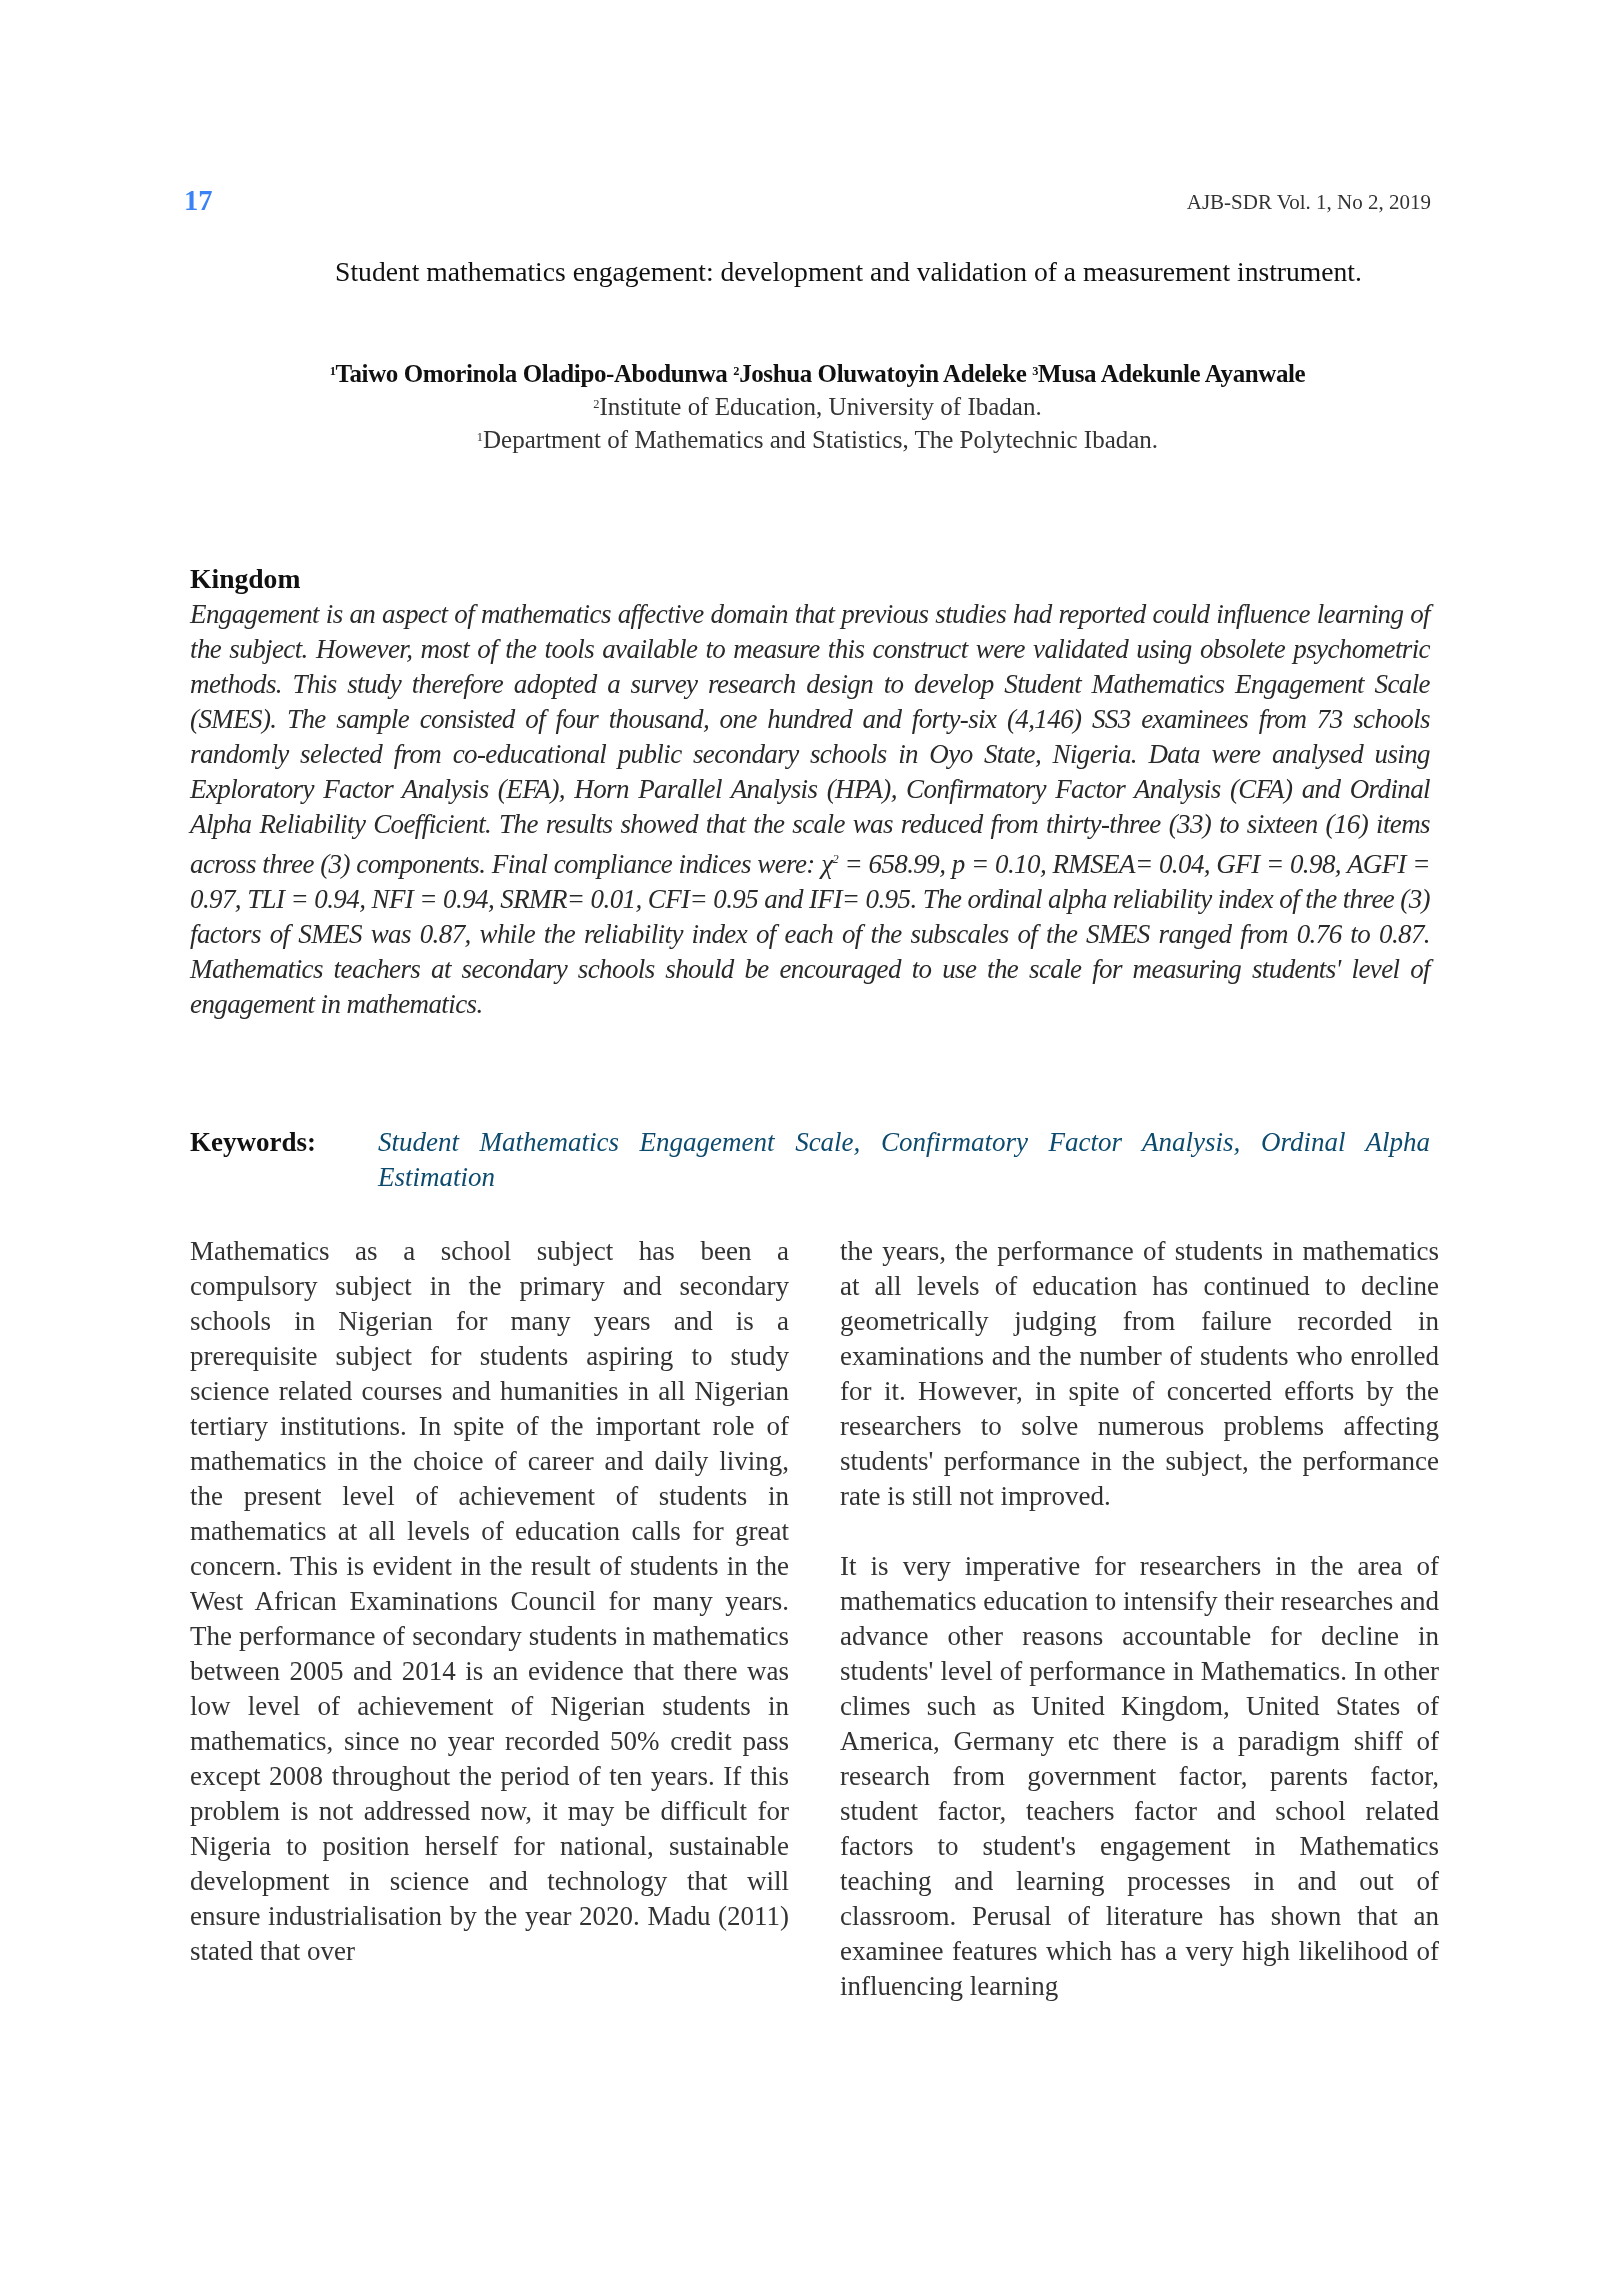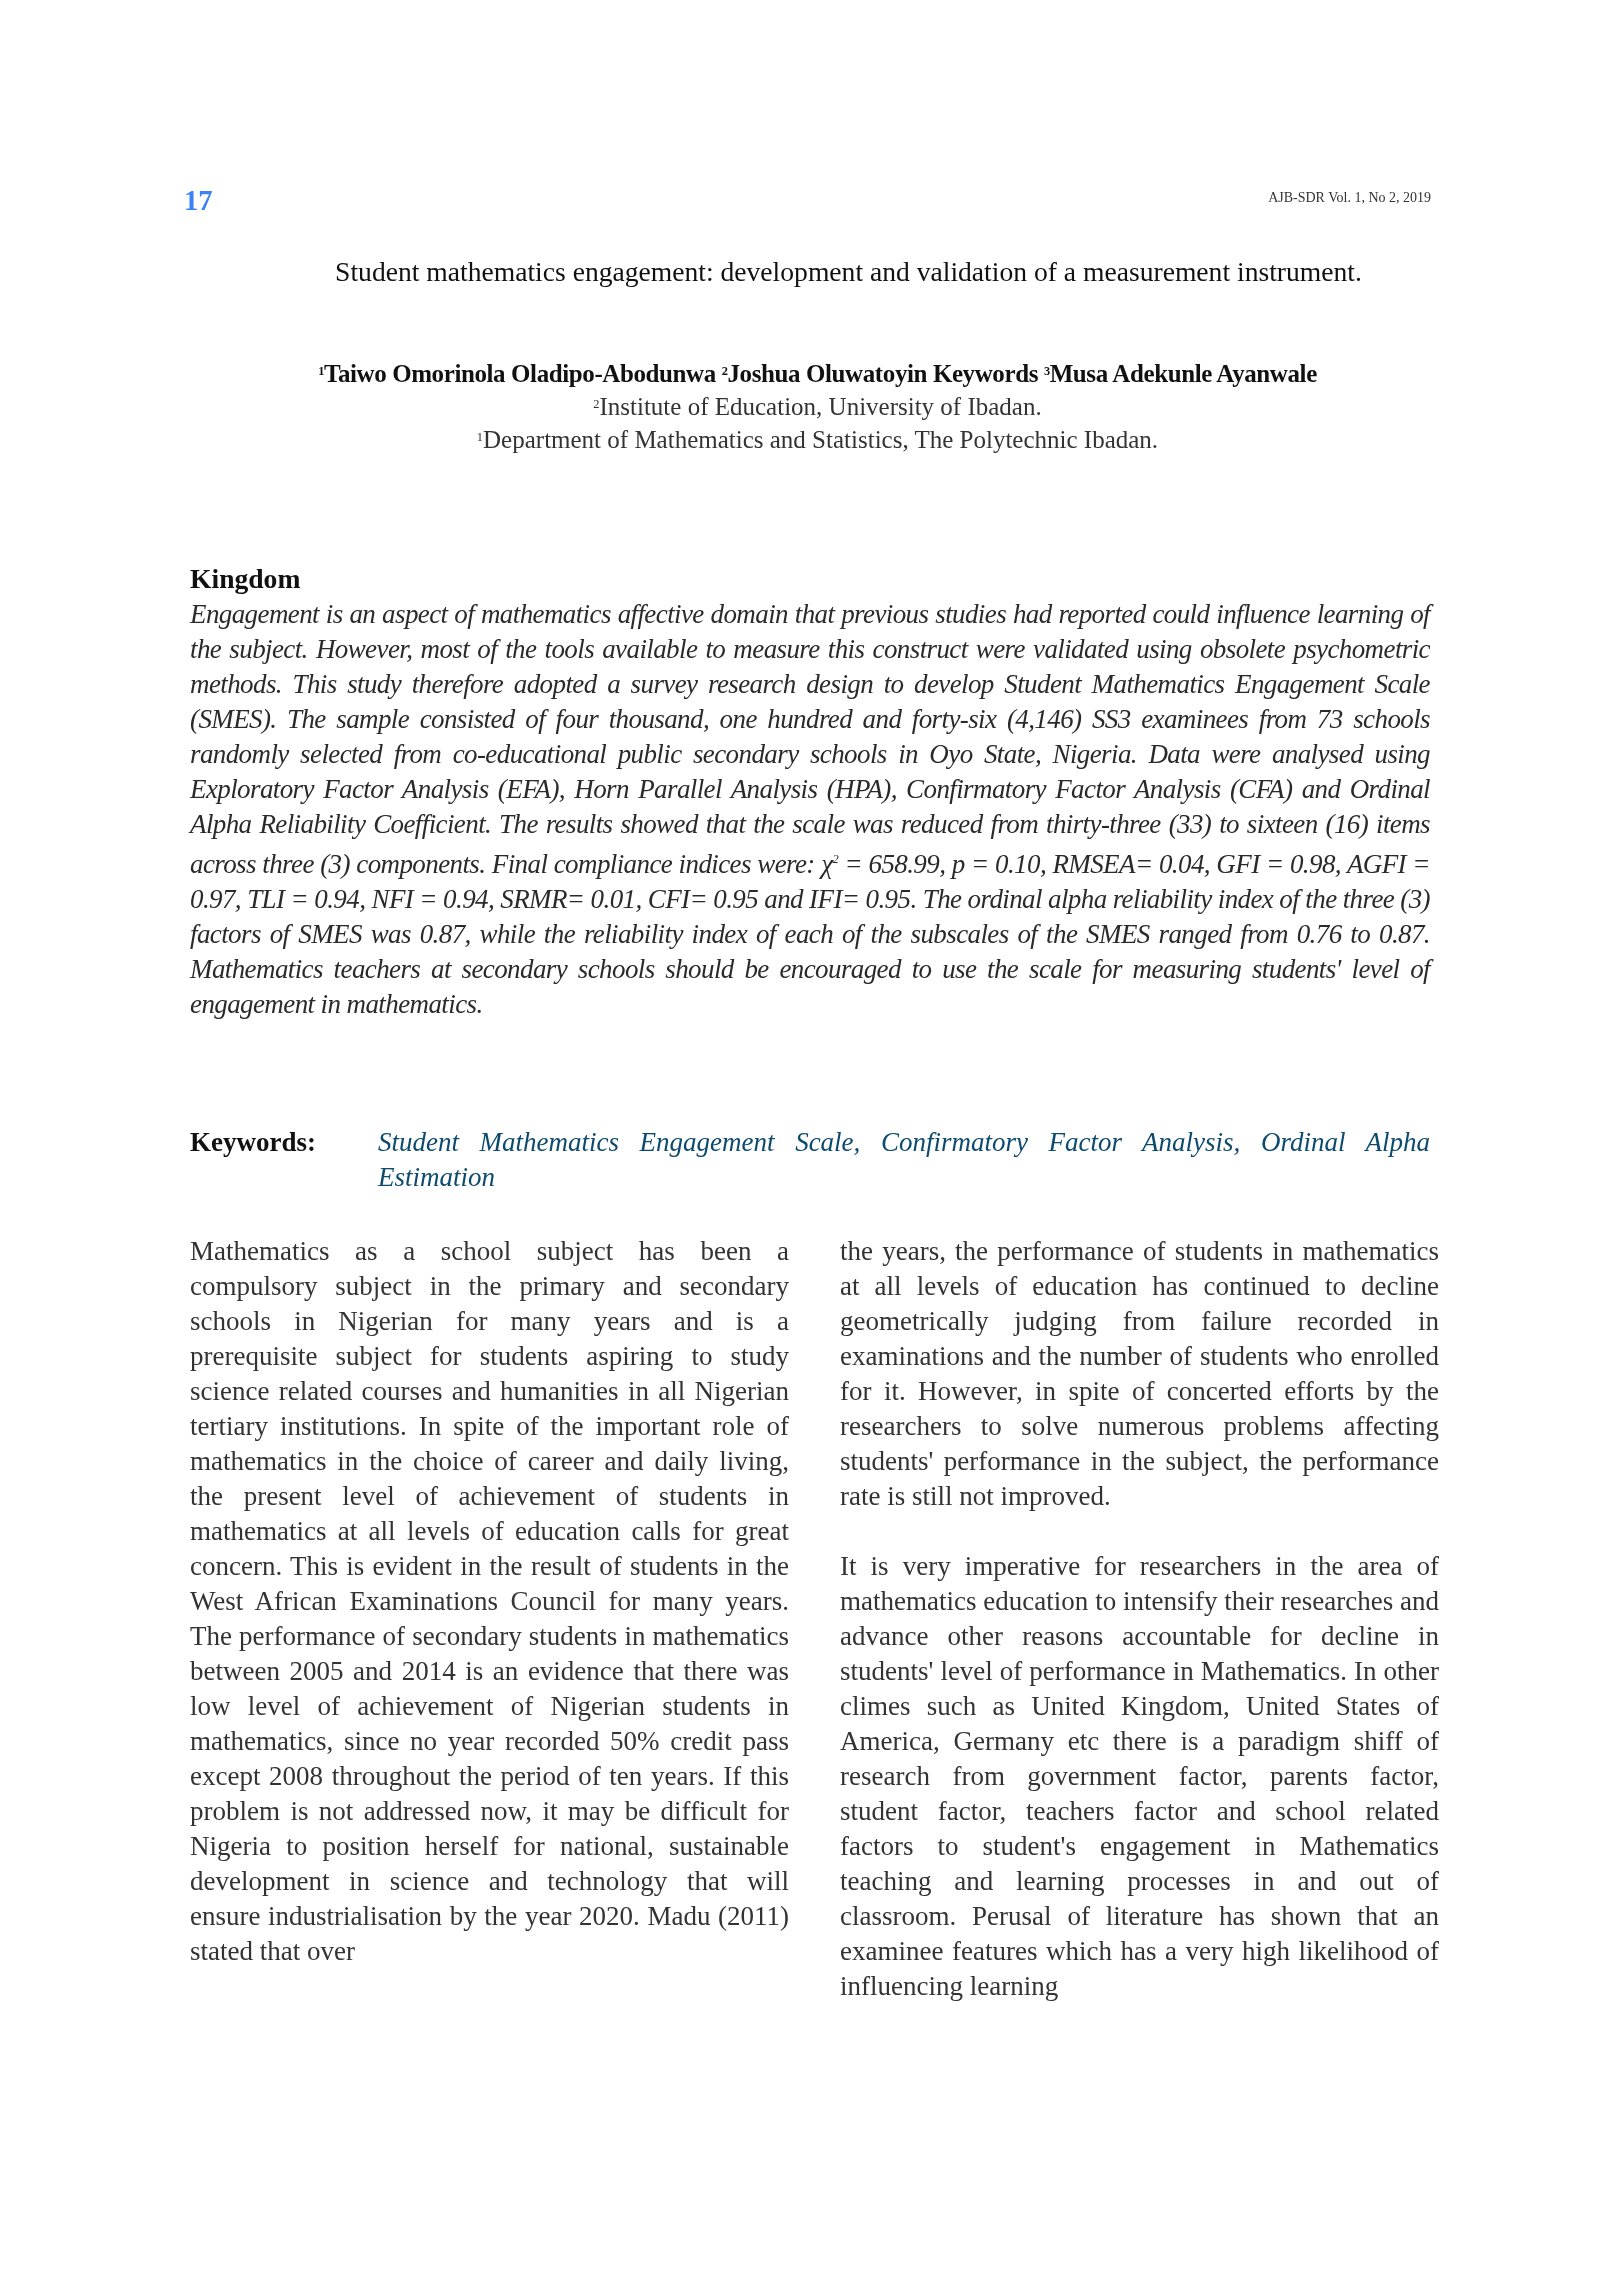--- a/index.html
+++ b/index.html
@@ -6,21 +6,21 @@
   body {
     width: 1621px; height: 2272px; position: relative; overflow: hidden;
     font-family: "Liberation Serif", "DejaVu Serif", serif; color: #2a2a2a;
   }
   .page-num {
     position: absolute; left: 184px; top: 185px;
     font-size: 28.5px; font-weight: bold; color: #3b82f6;
   }
   .journal {
     position: absolute; right: 190px; top: 190px;
-    font-size: 14px; color: #333;
+    font-size: 21px; color: #333;
   }
   .title {
     position: absolute; left: 285px; width: 1127px; top: 255px;
     text-align: center; font-weight: normal; font-size: 27.6px; line-height: 34px; color: #111;
   }
   .authors {
     position: absolute; left: 190px; width: 1255px; top: 357px;
     text-align: center; font-size: 25px; line-height: 33px;
   }
   .authors .names { font-weight: bold; color: #111; letter-spacing: -0.4px; }
@@ -57,21 +57,21 @@
 <body>
 
 <div class="page-num">17</div>
 <div class="journal">AJB-SDR Vol. 1, No 2, 2019</div>
 
 <div class="title">Student mathematics engagement: development and validation of a measurement instrument.</div>
 
 <div class="authors">
   <div class="names">
     <span><sup>1</sup><span>Taiwo Omorinola Oladipo-Abodunwa</span></span>
-    <span><sup>2</sup><span>Joshua Oluwatoyin Keywords</span></span>
+    <span><sup>2</sup><span>Joshua Oluwatoyin Adeleke</span></span>
     <span><sup>3</sup><span>Musa Adekunle Ayanwale</span></span>
   </div>
   <div class="affil"><sup>2</sup><span>Institute of Education, University of Ibadan.</span></div>
   <div class="affil"><sup>1</sup><span>Department of Mathematics and Statistics, The Polytechnic Ibadan.</span></div>
 </div>
 
 <div class="abstract">
   <h2>Kingdom</h2>
   <p><span>Engagement is an aspect of mathematics affective domain that previous studies had reported could influence learning of the subject. However, most of the tools available to measure this construct were validated using obsolete psychometric methods. This study therefore adopted a survey research design to develop Student Mathematics Engagement Scale (SMES). The sample consisted of four thousand, one hundred and forty-six (4,146) SS3 examinees from 73 schools randomly selected from co-educational public secondary schools in Oyo State, Nigeria. Data were analysed using Exploratory Factor Analysis (EFA), Horn Parallel Analysis (HPA), Confirmatory Factor Analysis (CFA) and Ordinal Alpha Reliability Coefficient. The results showed that the scale was reduced from thirty-three (33) to sixteen (16) items across three (3) components. Final compliance indices were: </span><span>χ</span><sup>2</sup><span> = 658.99, p = 0.10, RMSEA= 0.04, GFI = 0.98, AGFI = 0.97, TLI = 0.94, NFI = 0.94, SRMR= 0.01, CFI= 0.95 and IFI= 0.95. The ordinal alpha reliability index of the three (3) factors of SMES was 0.87, while the reliability index of each of the subscales of the SMES ranged from 0.76 to 0.87. Mathematics teachers at secondary schools should be encouraged to use the scale for measuring students' level of engagement in mathematics.</span></p>
 </div>

